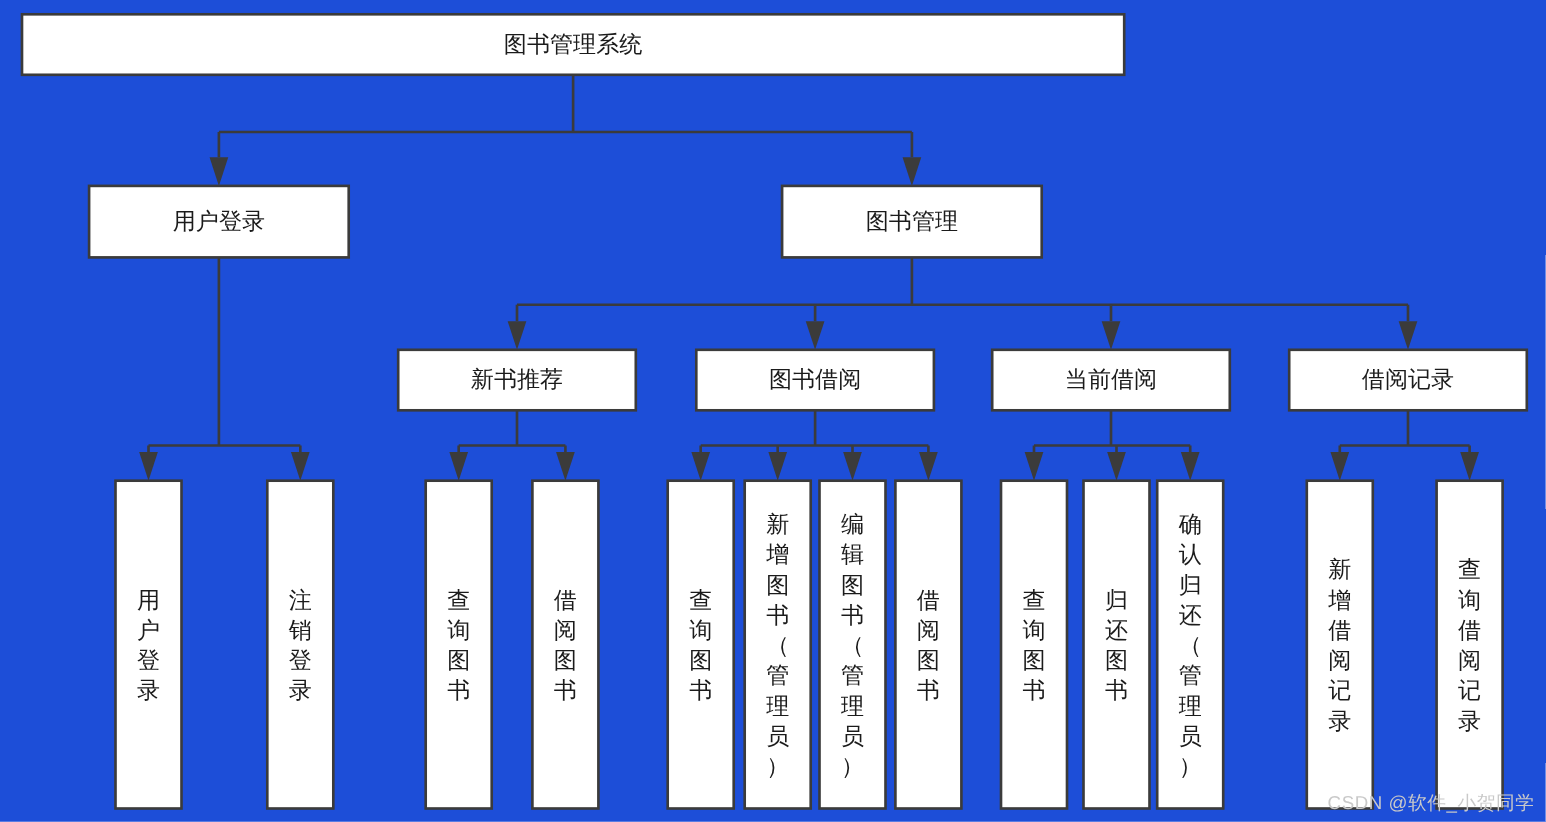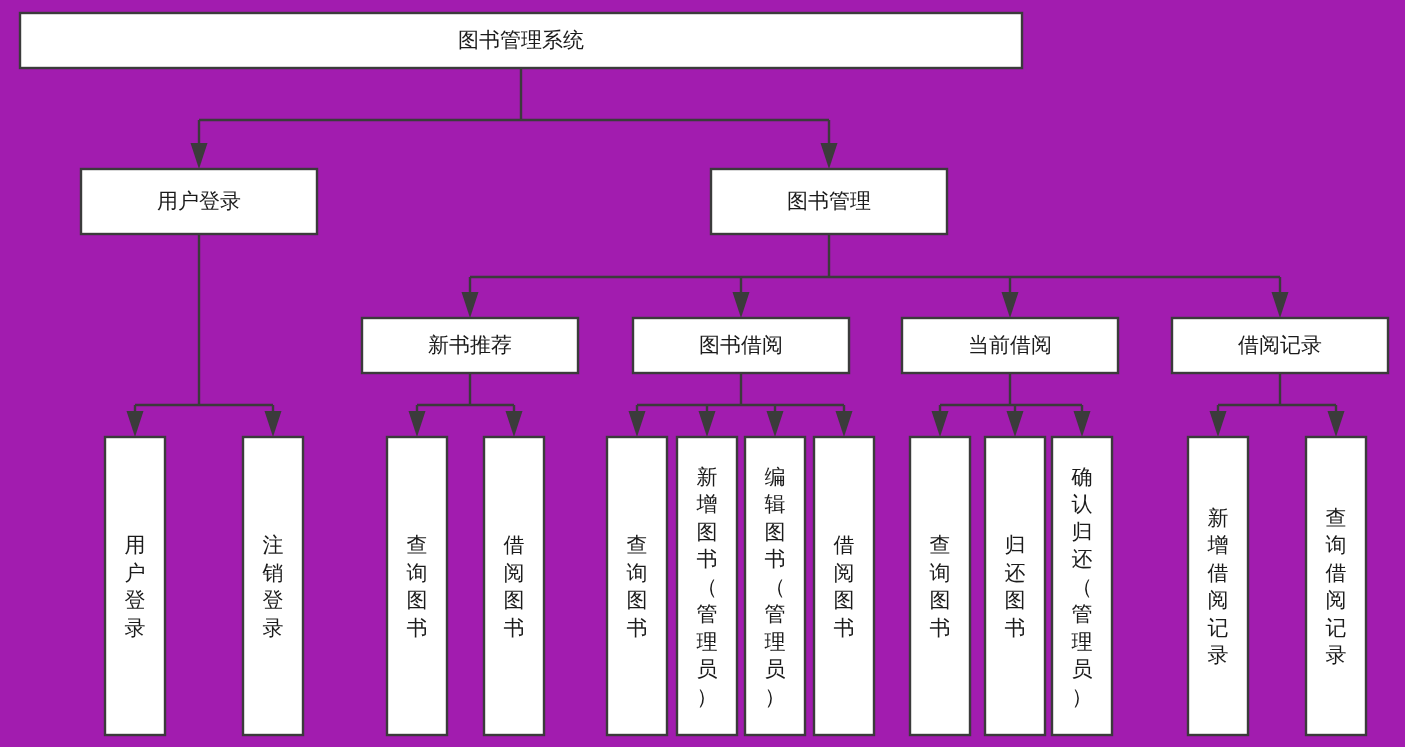--- a/index.html
+++ b/index.html
@@ -12,21 +12,21 @@
     width: 1405px;
     height: 747px;
     font-family: "Liberation Sans", "DejaVu Sans", sans-serif;
     overflow: hidden;
     position: relative;
   }
   #diagram-root {
     position: relative;
     width: 1405px;
     height: 747px;
-    background: #a21caf;
+    background: #1d4ed8;
   }
   svg.diagram-canvas {
     position: absolute;
     left: 0;
     top: 0;
     width: 1405px;
     height: 747px;
     display: block;
   }
   .node-box {
@@ -206,13 +206,14 @@
         <g>
           <rect class="node-box" x="1188" y="437" width="60" height="298"></rect>
           <text class="node-label-v" x="1218" y="524.95"><tspan x="1218" dy="0">新</tspan><tspan x="1218" dy="27.5">增</tspan><tspan x="1218" dy="27.5">借</tspan><tspan x="1218" dy="27.5">阅</tspan><tspan x="1218" dy="27.5">记</tspan><tspan x="1218" dy="27.5">录</tspan></text>
         </g>
         <g>
           <rect class="node-box" x="1306" y="437" width="60" height="298"></rect>
           <text class="node-label-v" x="1336" y="524.95"><tspan x="1336" dy="0">查</tspan><tspan x="1336" dy="27.5">询</tspan><tspan x="1336" dy="27.5">借</tspan><tspan x="1336" dy="27.5">阅</tspan><tspan x="1336" dy="27.5">记</tspan><tspan x="1336" dy="27.5">录</tspan></text>
         </g>
       </g>
   </svg>
+  <div class="watermark-text">CSDN @软件_小贺同学</div>
 </div>
 
 </body></html>

